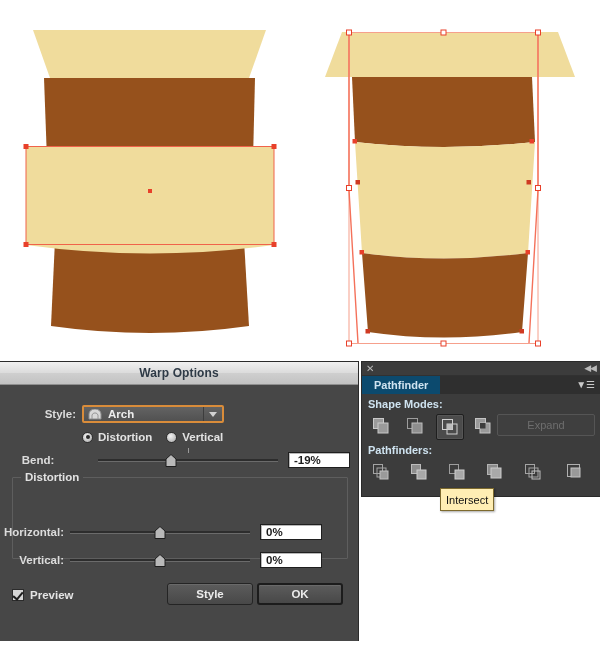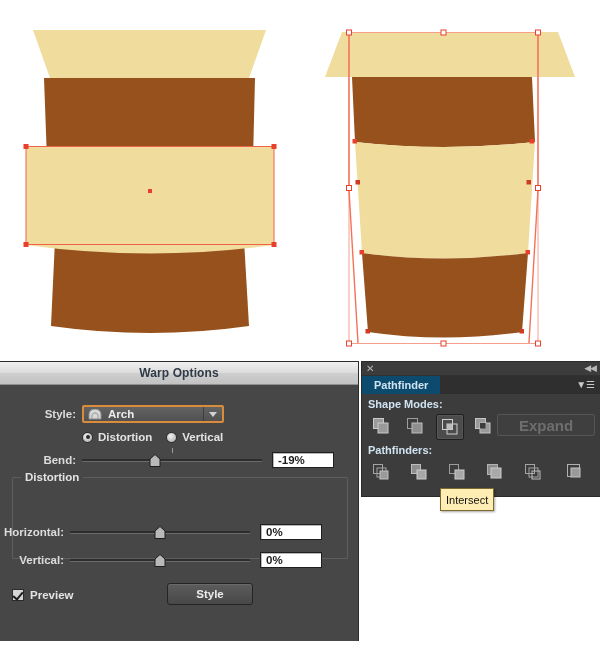--- a/index.html
+++ b/index.html
@@ -74,21 +74,21 @@
   }
   .radio.on .dot:after{
     content:"";position:absolute;left:2.5px;top:2.5px;width:4px;height:4px;border-radius:50%;
     background:#2a2a2a;
   }
   .radio span{font-size:11.5px;font-weight:bold;color:#e2e2e2;}
 
   
   .slider-row{left:0;}
   .bend-row{top:66px;width:100%;}
-  .slider-label{width:76px;margin-right:6px;}
+  .slider-label{width:76px;margin-right:22px;text-align:center;}
   .track-wrap{position:relative;width:180px;height:18px;}
   .track{
     position:absolute;left:0;right:0;top:8px;height:2px;
     background:#2d2d2d;border-bottom:1px solid #6b6b6b;
   }
   .thumb{
     position:absolute;top:2px;width:12px;height:13px;
   }
   .tick{
     position:absolute;top:-3px;width:1px;height:5px;background:#9a9a9a;
@@ -172,21 +172,21 @@
   }
   .pf-btn.sel{
     background:#4b4b4b;border:1px solid #1f1f1f;border-radius:2px;
     box-shadow:inset 0 0 0 1px #565656;
   }
   .expand-btn{
     position:absolute;left:135px;top:20px;width:96px;height:20px;
     background:#3f3f3f;border:1px solid #555;border-radius:2px;
     display:flex;align-items:center;justify-content:center;
   }
-  .expand-btn span{font-size:15px;font-weight:bold;color:#6e6e6e;}
+  .expand-btn span{font-size:11px;font-weight:normal;color:#6e6e6e;}
   .tooltip{
     position:absolute;left:78px;top:94px;
     background:#ffeeb4;border:1px solid #7d6a2e;
     padding:1px 5px 2px 5px;
     box-shadow:1px 1px 2px rgba(0,0,0,.35);
     z-index:20;
     text-align:right;
   }
   .tooltip span{font-size:11px;color:#111;font-weight:normal;}
 </style>
@@ -344,20 +344,23 @@
     </div>
 
     <div class="footer">
       <label class="preview">
         <span class="chk"></span>
         <span>Preview</span>
       </label>
       <div class="btn btn-cancel">
         <span>Style</span>
       </div>
+      <div class="btn btn-ok">
+        <span>OK</span>
+      </div>
     </div>
 
   </div>
 </div>
 
 <div class="pf-panel">
 
   <div class="pf-topbar">
     <div class="pf-close">✕</div>
     <div class="pf-collapse">◀◀</div>

